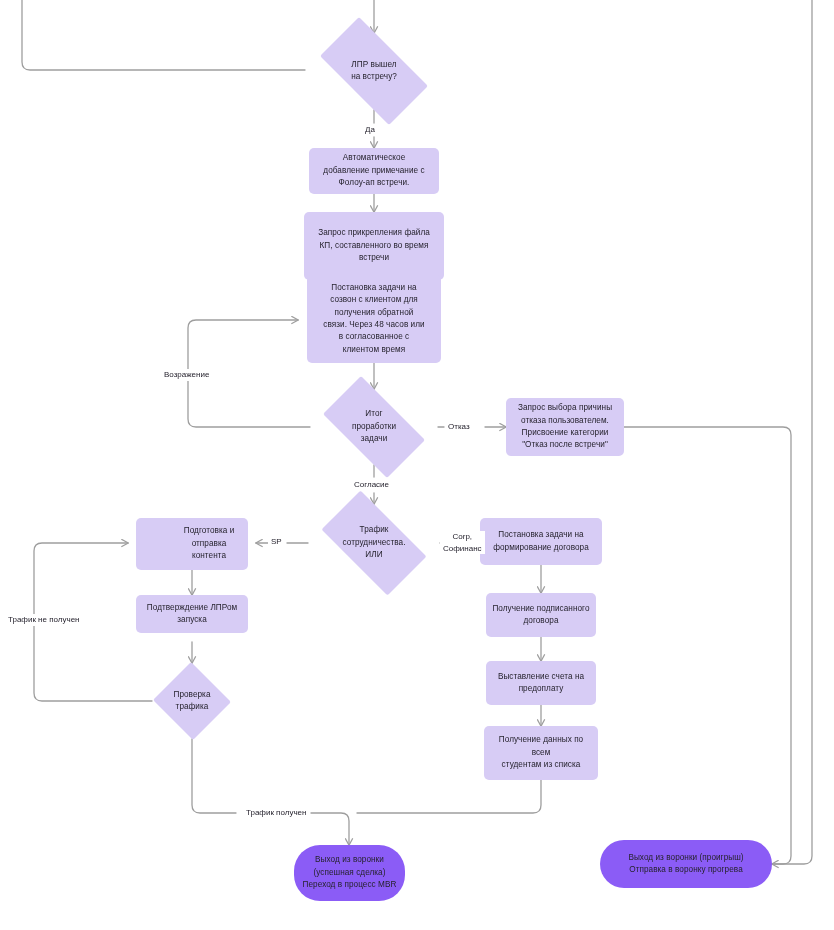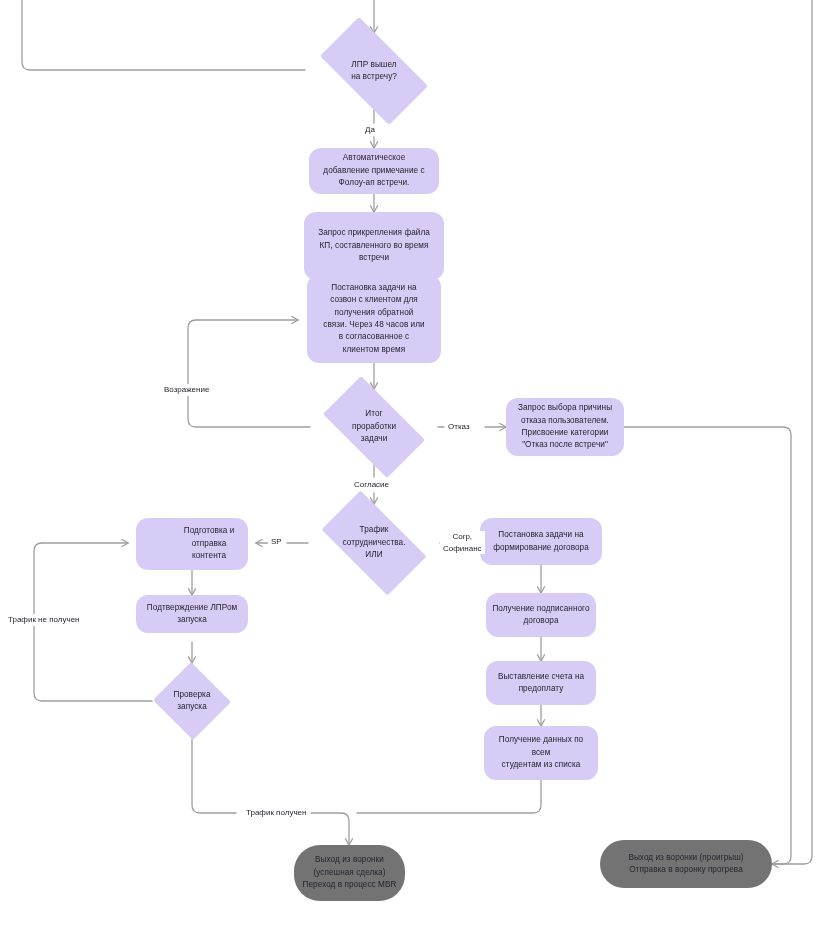--- a/index.html
+++ b/index.html
@@ -38,24 +38,24 @@
     z-index: 3;
   }
   .node .label {
     display: block;
     width: 100%;
     padding: 0 6px;
     white-space: pre-line;
   }
   .rect {
     background: #d7ccf5;
-    border-radius: 12px;
+    border-radius: 5px;
   }
   .terminal {
-    background: #737373;
+    background: #8b5cf6;
     border-radius: 26px;
   }
   .diamond {
     background: transparent;
   }
   .diamond .dshape {
     position: absolute;
     left: 0; top: 0;
     width: 100%; height: 100%;
     background: #d7ccf5;
@@ -195,21 +195,21 @@
   </div>
 
   <div class="node rect" style="left:136px; top:595px; width:112px; height:38px;">
     <span class="label">Подтверждение ЛПРом
 запуска</span>
   </div>
 
   <div class="node diamond" style="left:152px; top:663px; width:80px; height:76px;">
     <div class="dshape"></div>
     <span class="label">Проверка
-запуска</span>
+трафика</span>
   </div>
 
   <div class="node rect" style="left:480px; top:518px; width:122px; height:47px;">
     <span class="label">Постановка задачи на
 формирование договора</span>
   </div>
 
   <div class="node rect" style="left:486px; top:593px; width:110px; height:44px;">
     <span class="label">Получение подписанного
 договора</span>
@@ -231,21 +231,21 @@
 Переход в процесс MBR</span>
   </div>
 
   <div class="node terminal" style="left:600px; top:840px; width:172px; height:48px;">
     <span class="label">Выход из воронки (проигрыш)
 Отправка в воронку прогрева</span>
   </div>
 
   <div class="edge-label" style="left:362px; top:124px;">Да</div>
 
-  <div class="edge-label" style="left:161px; top:384px;">Возражение</div>
+  <div class="edge-label" style="left:161px; top:369px;">Возражение</div>
 
   <div class="edge-label" style="left:445px; top:421px;">Отказ</div>
 
   <div class="edge-label" style="left:351px; top:479px;">Согласие</div>
 
   <div class="edge-label" style="left:268px; top:536px;">SP</div>
 
   <div class="edge-label two-line" style="left:440px; top:531px;">Corp,
 Софинанс</div>
 

